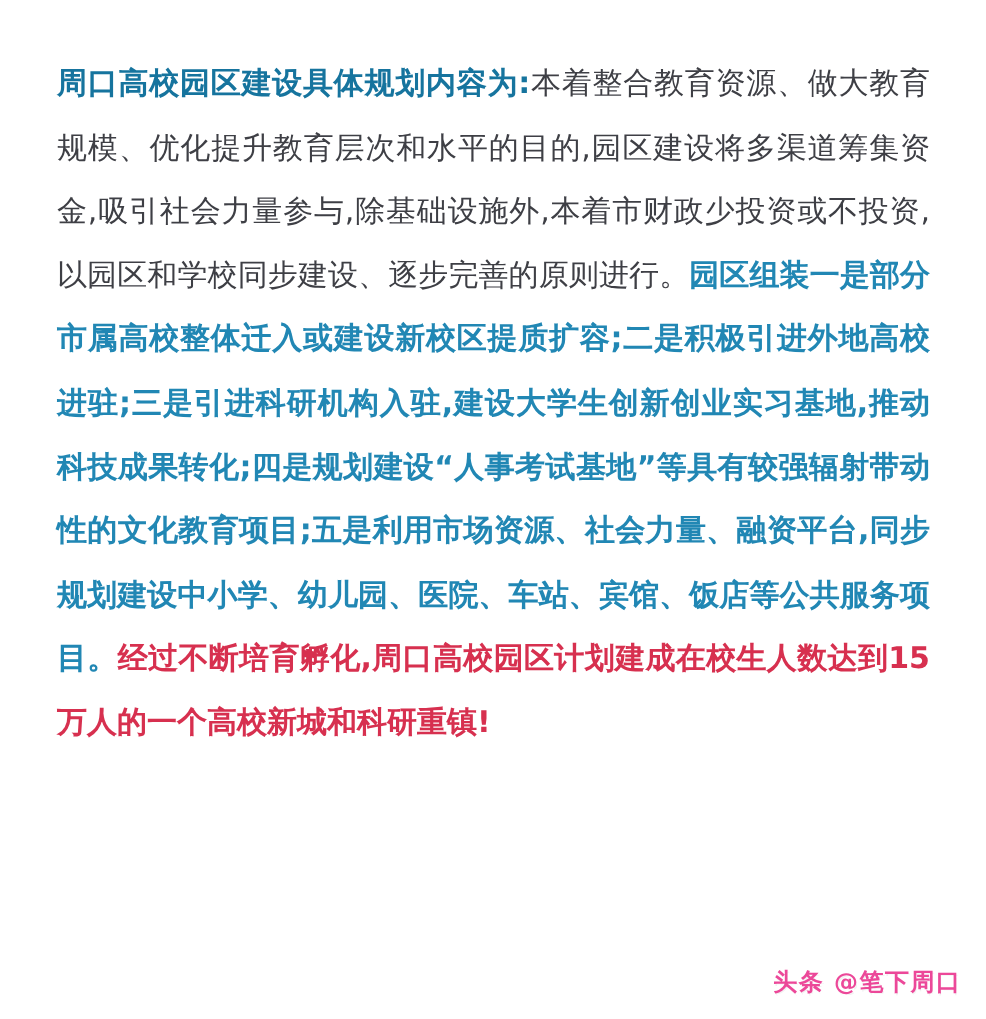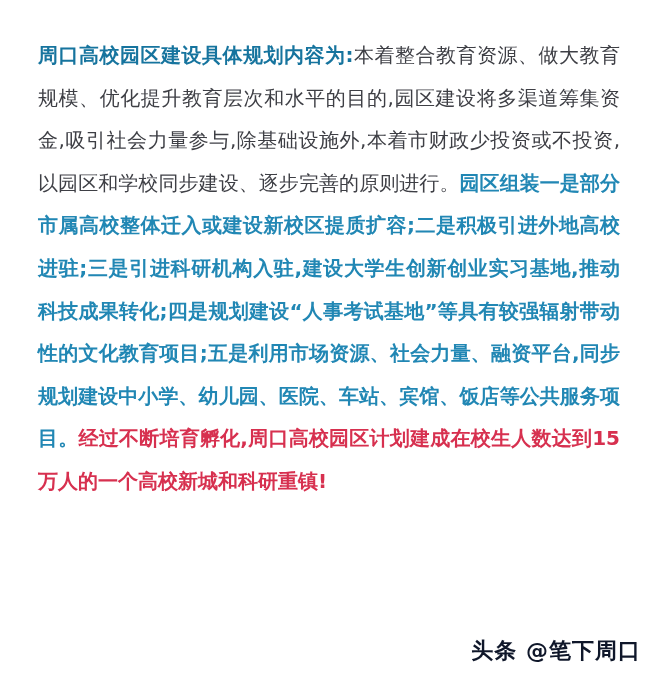--- a/index.html
+++ b/index.html
@@ -41,23 +41,23 @@
     font-weight: 700;
   }
   .seg-red {
     color: #D7304F;
     font-weight: 700;
   }
   .watermark {
     position: absolute;
     right: 16px;
     bottom: 13px;
-    font-size: 22px;
+    font-size: 16px;
     letter-spacing: 1px;
-    color: #0f172a;
+    color: #ec4899;
     font-weight: 600;
     text-shadow: 2px 2px 0 #ffffff, 1px 1px 0 #f2f2f2;
     white-space: nowrap;
   }
 </style>
 </head>
 <body>
 
 <div class="page">
   <p class="article"><span class="seg seg-heading">周口高校园区建设具体规划内容为:</span><span class="seg seg-dark">本着整合教育资源、做大教育规模、优化提升教育层次和水平的目的,园区建设将多渠道筹集资金,吸引社会力量参与,除基础设施外,本着市财政少投资或不投资,以园区和学校同步建设、逐步完善的原则进行。</span><span class="seg seg-teal">园区组装一是部分市属高校整体迁入或建设新校区提质扩容;二是积极引进外地高校进驻;三是引进科研机构入驻,建设大学生创新创业实习基地,推动科技成果转化;四是规划建设“人事考试基地”等具有较强辐射带动性的文化教育项目;五是利用市场资源、社会力量、融资平台,同步规划建设中小学、幼儿园、医院、车站、宾馆、饭店等公共服务项目。</span><span class="seg seg-red">经过不断培育孵化,周口高校园区计划建成在校生人数达到15万人的一个高校新城和科研重镇!</span></p>

